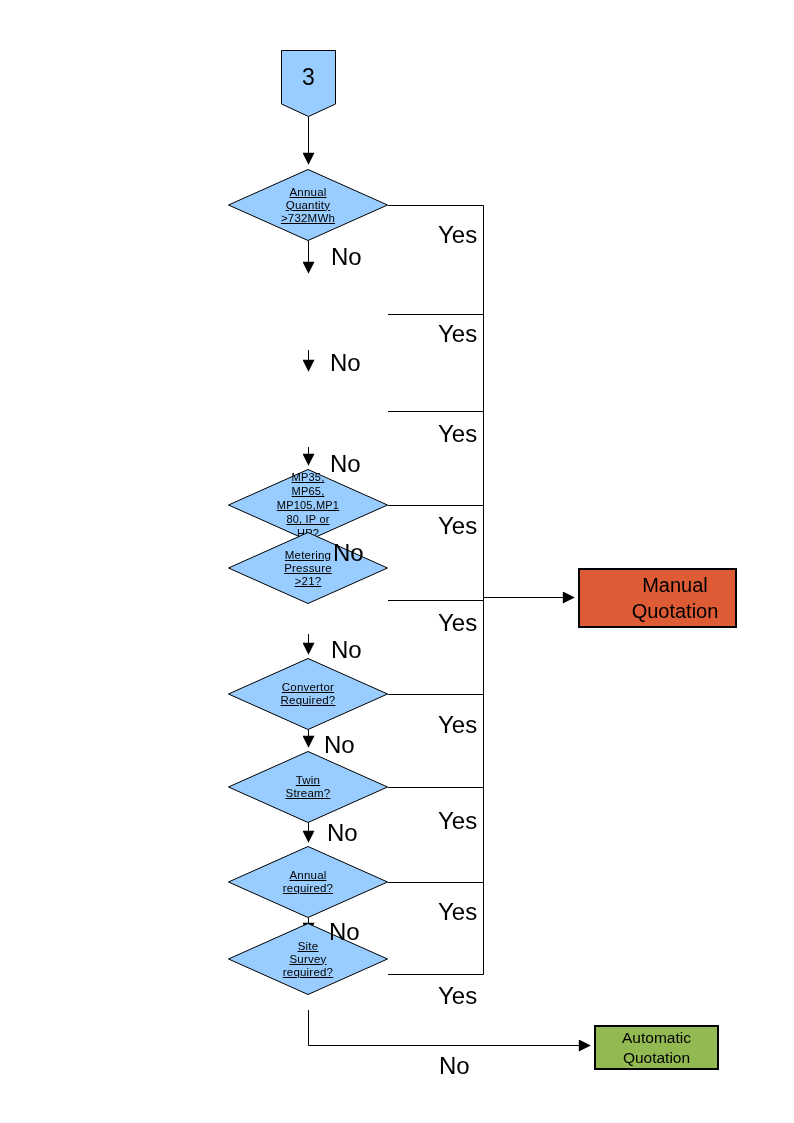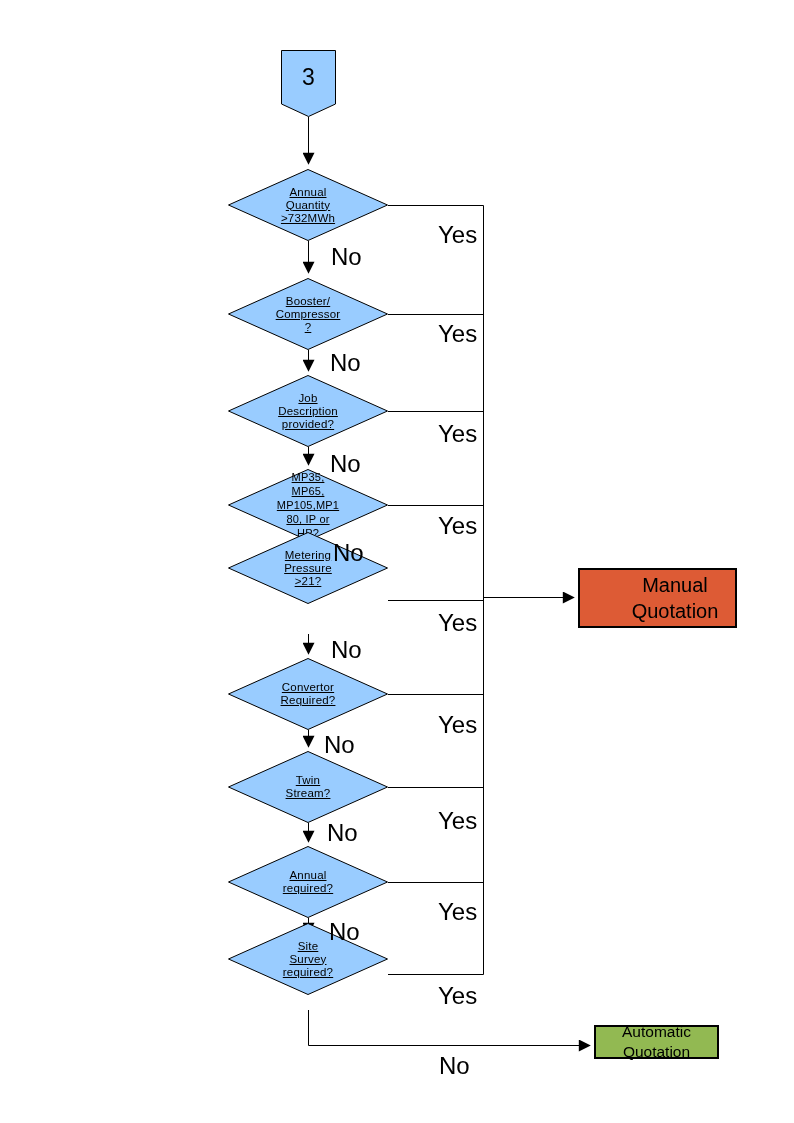--- a/index.html
+++ b/index.html
@@ -59,21 +59,21 @@
   .outcome.manual {
     left: 578px; top: 568px;
     width: 159px; height: 60px;
     background: #DD5B35;
     font-size: 20px;
     line-height: 26px;
     padding-left: 35px;
   }
   .outcome.automatic {
     left: 594px; top: 1025px;
-    width: 125px; height: 34px;
+    width: 125px; height: 45px;
     background: #92B952;
     font-size: 15.5px;
     line-height: 20px;
   }
   .edge-label {
     position: absolute;
     font-size: 24px;
     line-height: 26px;
     white-space: nowrap;
   }
@@ -128,37 +128,21 @@
 
   <div class="node diamond" style="top:169px">
     <svg class="shape" viewBox="0 0 160 72" preserveAspectRatio="none">
       <polygon points="80,0.5 159.5,36 80,71.5 0.5,36" fill="#99CCFF" stroke="#000" stroke-width="1"></polygon>
     </svg>
     <span class="node-label">Annual
 Quantity
 &gt;732MWh</span>
   </div>
 
-  <div class="node diamond" style="top:278px">
-    <svg class="shape" viewBox="0 0 160 72" preserveAspectRatio="none">
-      <polygon points="80,0.5 159.5,36 80,71.5 0.5,36" fill="#99CCFF" stroke="#000" stroke-width="1"></polygon>
-    </svg>
-    <span class="node-label">Booster/
-Compressor
-?</span>
-  </div>
-
-  <div class="node diamond" style="top:375px">
-    <svg class="shape" viewBox="0 0 160 72" preserveAspectRatio="none">
-      <polygon points="80,0.5 159.5,36 80,71.5 0.5,36" fill="#99CCFF" stroke="#000" stroke-width="1"></polygon>
-    </svg>
-    <span class="node-label">Job
-Description
-provided?</span>
-  </div>
+
 
   <div class="node diamond" style="top:469px">
     <svg class="shape" viewBox="0 0 160 72" preserveAspectRatio="none">
       <polygon points="80,0.5 159.5,36 80,71.5 0.5,36" fill="#99CCFF" stroke="#000" stroke-width="1"></polygon>
     </svg>
     <span class="node-label" style="font-size:11px;line-height:14px">MP35,
 MP65,
 MP105,MP1
 80, IP or
 HP?</span>

